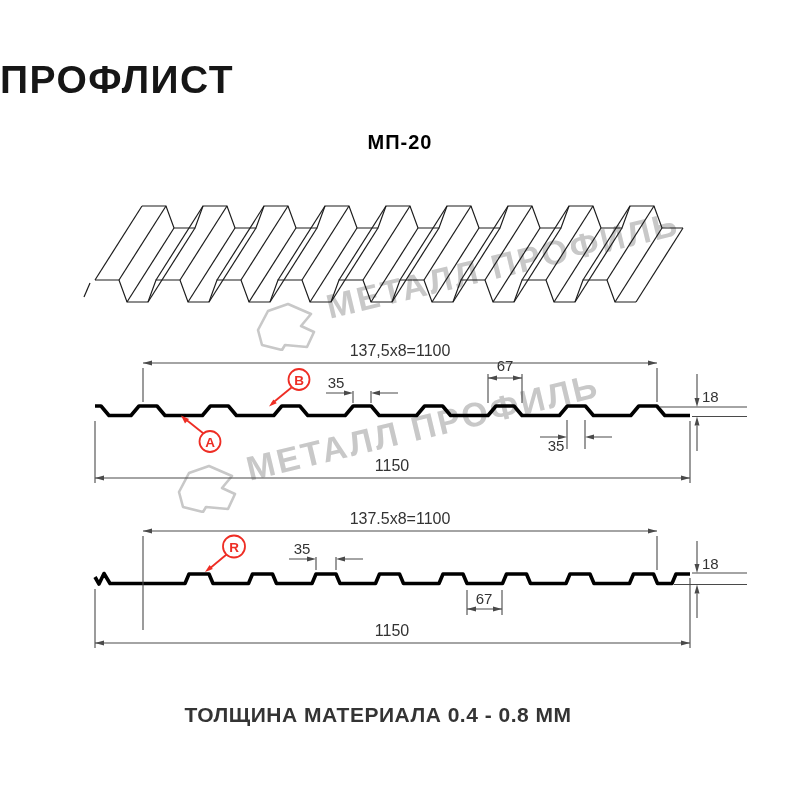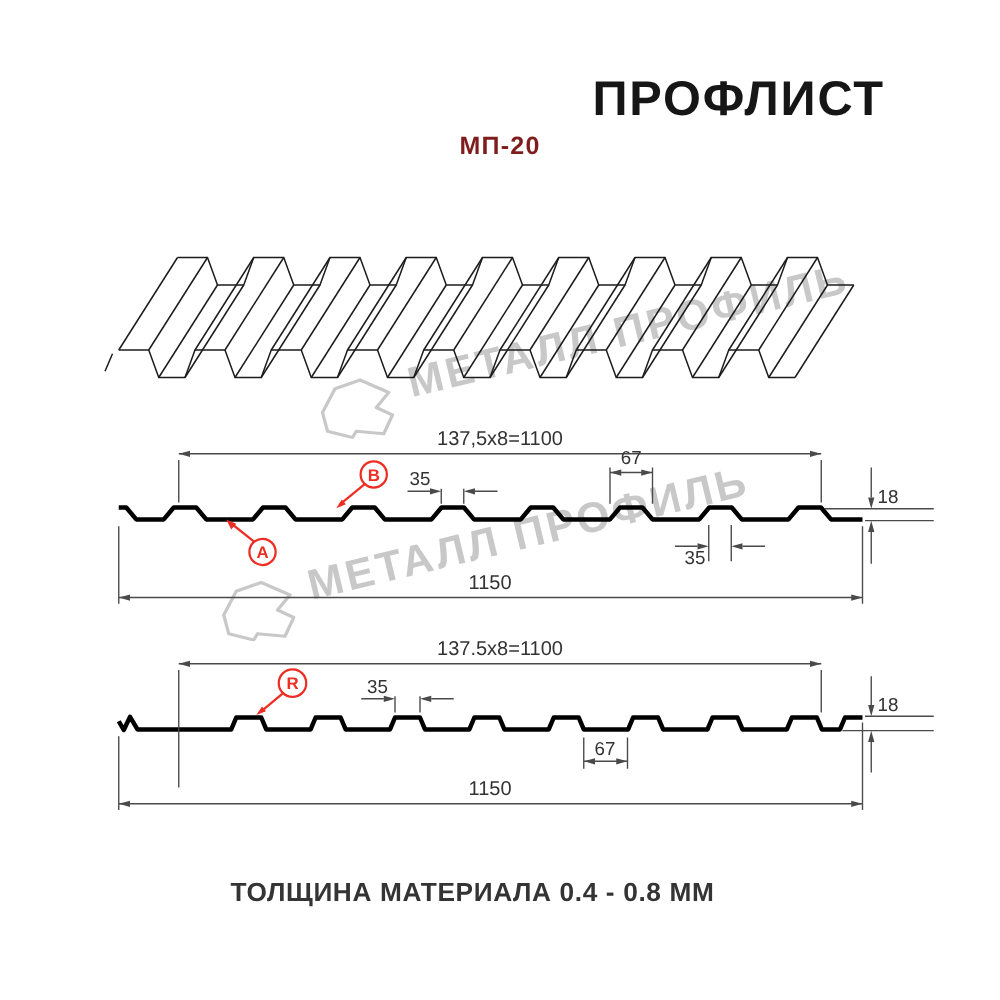--- a/index.html
+++ b/index.html
@@ -1,21 +1,21 @@
 <!DOCTYPE html>
 <html><head>
 <meta charset="utf-8">
 <style>
   html,body{margin:0;padding:0}
   body{width:800px;height:800px;background:#ffffff;position:relative;overflow:hidden;
        font-family:"Liberation Sans",sans-serif;}
-  .page-title{position:absolute;top:58px;left:0;width:708px;text-align:right;
+  .page-title{position:absolute;top:58px;left:0;width:708px;text-align:left;
        font-size:39px;font-weight:bold;letter-spacing:1.5px;color:#161616;}
-  .page-model{position:absolute;top:106px;left:0;width:800px;text-align:center;
-       font-size:20px;font-weight:600;letter-spacing:1px;color:#7f1d1d;}
+  .page-model{position:absolute;top:131px;left:0;width:800px;text-align:center;
+       font-size:20px;font-weight:600;letter-spacing:1px;color:#000000;}
   .footer-note{position:absolute;top:703px;left:0;width:756px;text-align:center;
        font-size:21px;font-weight:600;letter-spacing:.5px;color:#343434;}
   .wm-text{position:absolute;color:#c8c8c8;font-weight:bold;font-size:34px;letter-spacing:2.5px;
        white-space:nowrap;transform:rotate(-13.5deg);transform-origin:0 50%;}
   .wm-text.one{left:327px;top:288px;}
   .wm-text.two{left:247px;top:450px;}
   .wm-logo{position:absolute;}
   .wm-logo.one{left:255px;top:301px;}
   .wm-logo.two{left:176px;top:463px;}
   svg.main{position:absolute;left:0;top:0;}

